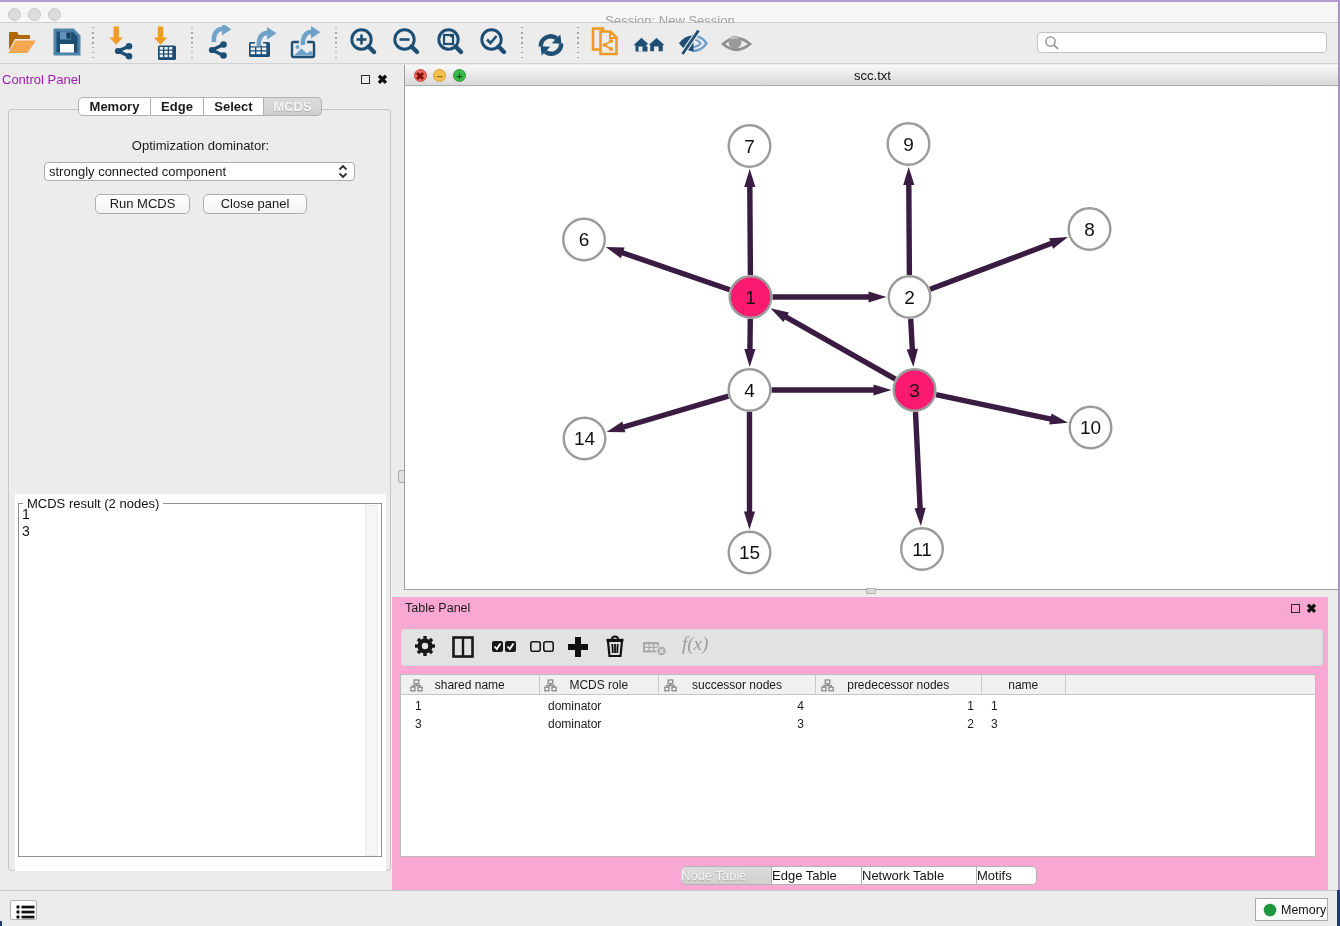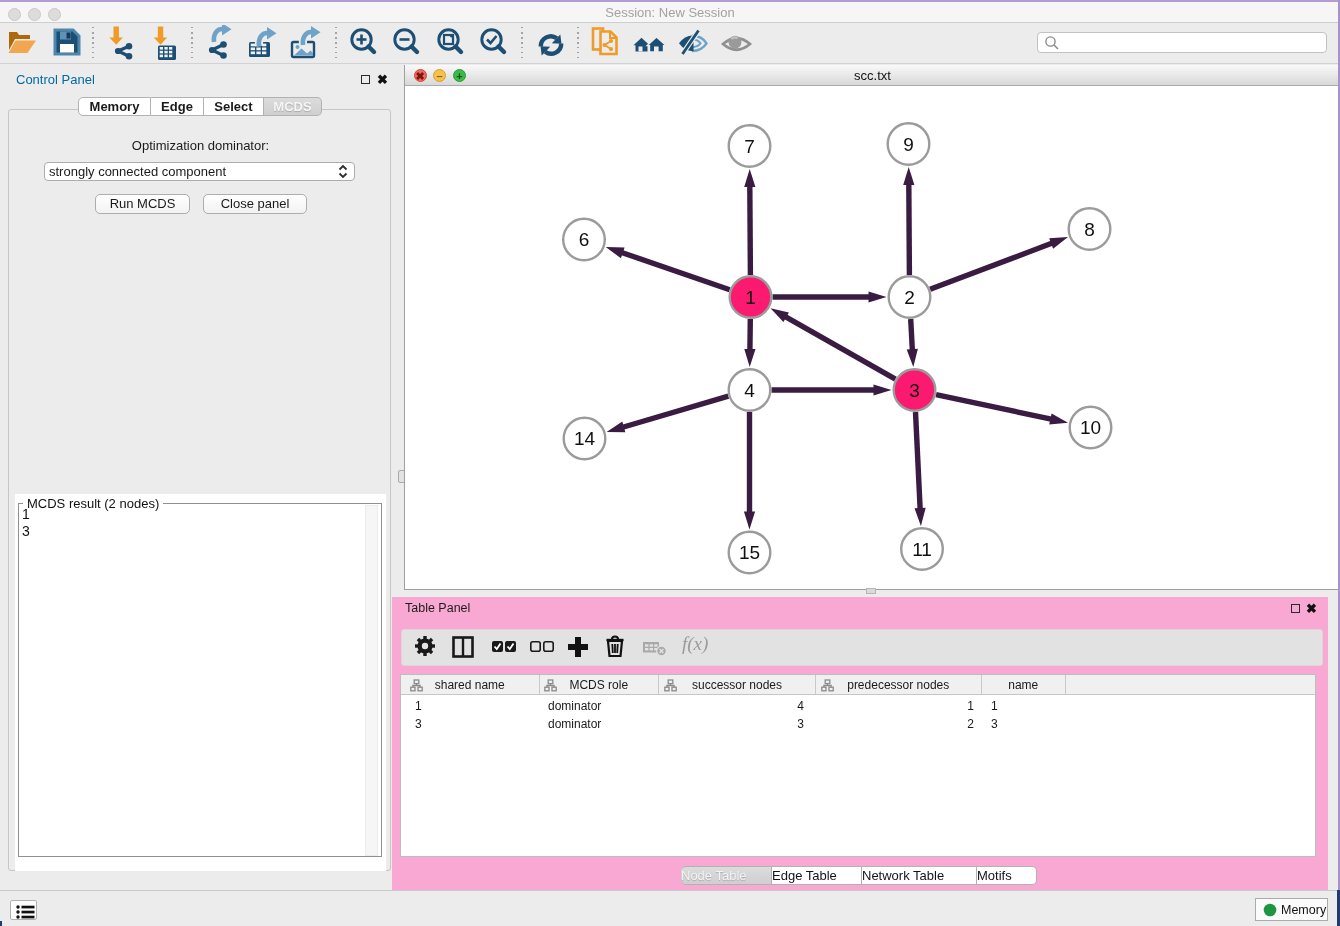--- a/index.html
+++ b/index.html
@@ -2,30 +2,30 @@
 <html><head><meta charset="utf-8">
 <style>
 * { margin:0; padding:0; box-sizing:border-box; }
 html,body { width:1340px; height:926px; overflow:hidden; }
 body { font-family:"Liberation Sans",sans-serif; background:#ececec; position:relative; }
 .abs { position:absolute; }
 #topedge { left:0; top:0; width:1340px; height:2px; background:#b49bd3; }
 #rightedge { right:0; top:0; width:2px; height:890px; background:#ab90cb; }
 #titlebar { left:0; top:2px; width:1340px; height:21px; background:#f6f6f6; border-bottom:1px solid #cecece; }
 .tl { position:absolute; top:5.5px; width:13px; height:13px; border-radius:50%; background:#dcdcdc; border:1px solid #c9c9c9; }
-#wtitle { position:absolute; top:3px; left:0; width:100%; text-align:center; font-size:13px; color:#a2a2a2; }
+#wtitle { position:absolute; top:11px; left:0; width:100%; text-align:center; font-size:13px; color:#a2a2a2; }
 #toolbar { left:0; top:23px; width:1340px; height:41px; background:#ececec; border-bottom:1px solid #d2d2d2; }
 .sep { position:absolute; top:4px; height:34px; width:1.5px;
   background-image:repeating-linear-gradient(to bottom,#a3a3a3 0 1.5px,transparent 1.5px 5px); }
 .ticon { position:absolute; top:3px; }
 #searchbox { position:absolute; left:1037px; top:9px; width:290px; height:21px; background:#fff;
   border:1px solid #c2c2c2; border-radius:4px; }
 #content { left:0; top:64px; width:1340px; height:826px; background:#ececec; }
 
-#cp-title { left:16px; top:8px; font-size:13px; color:#0369a1; }
+#cp-title { left:2px; top:8px; font-size:13px; color:#a21caf; }
 .hbtn-sq { position:absolute; width:9px; height:9px; border:1.5px solid #2a2a2a; }
 .hbtn-x { position:absolute; font-size:13px; font-weight:bold; color:#111; line-height:11px; }
 #cp-tabs { left:78px; top:33px; height:19px; z-index:5; }
 .tabseg { float:left; height:19px; border:1px solid #b2b2b2; border-left:none; background:#fff;
   font-size:13px; font-weight:bold; color:#1a1a1a; text-align:center; line-height:17px; }
 .tabseg.first { border-left:1px solid #b2b2b2; border-radius:5px 0 0 5px; }
 .tabseg.last { border-radius:0 5px 5px 0; }
 .tabseg.sel { background:linear-gradient(#dcdcdc,#cfcfcf); color:#f6f6f6; text-shadow:0 1px 1px #aaa; }
 #cp-panel { left:8px; top:45px; width:383px; height:762px; background:#ececec; border:1px solid #c6c6c6; border-radius:3px; }
 #opt-label { left:0; top:28px; width:383px; text-align:center; font-size:13px; color:#1a1a1a; }

